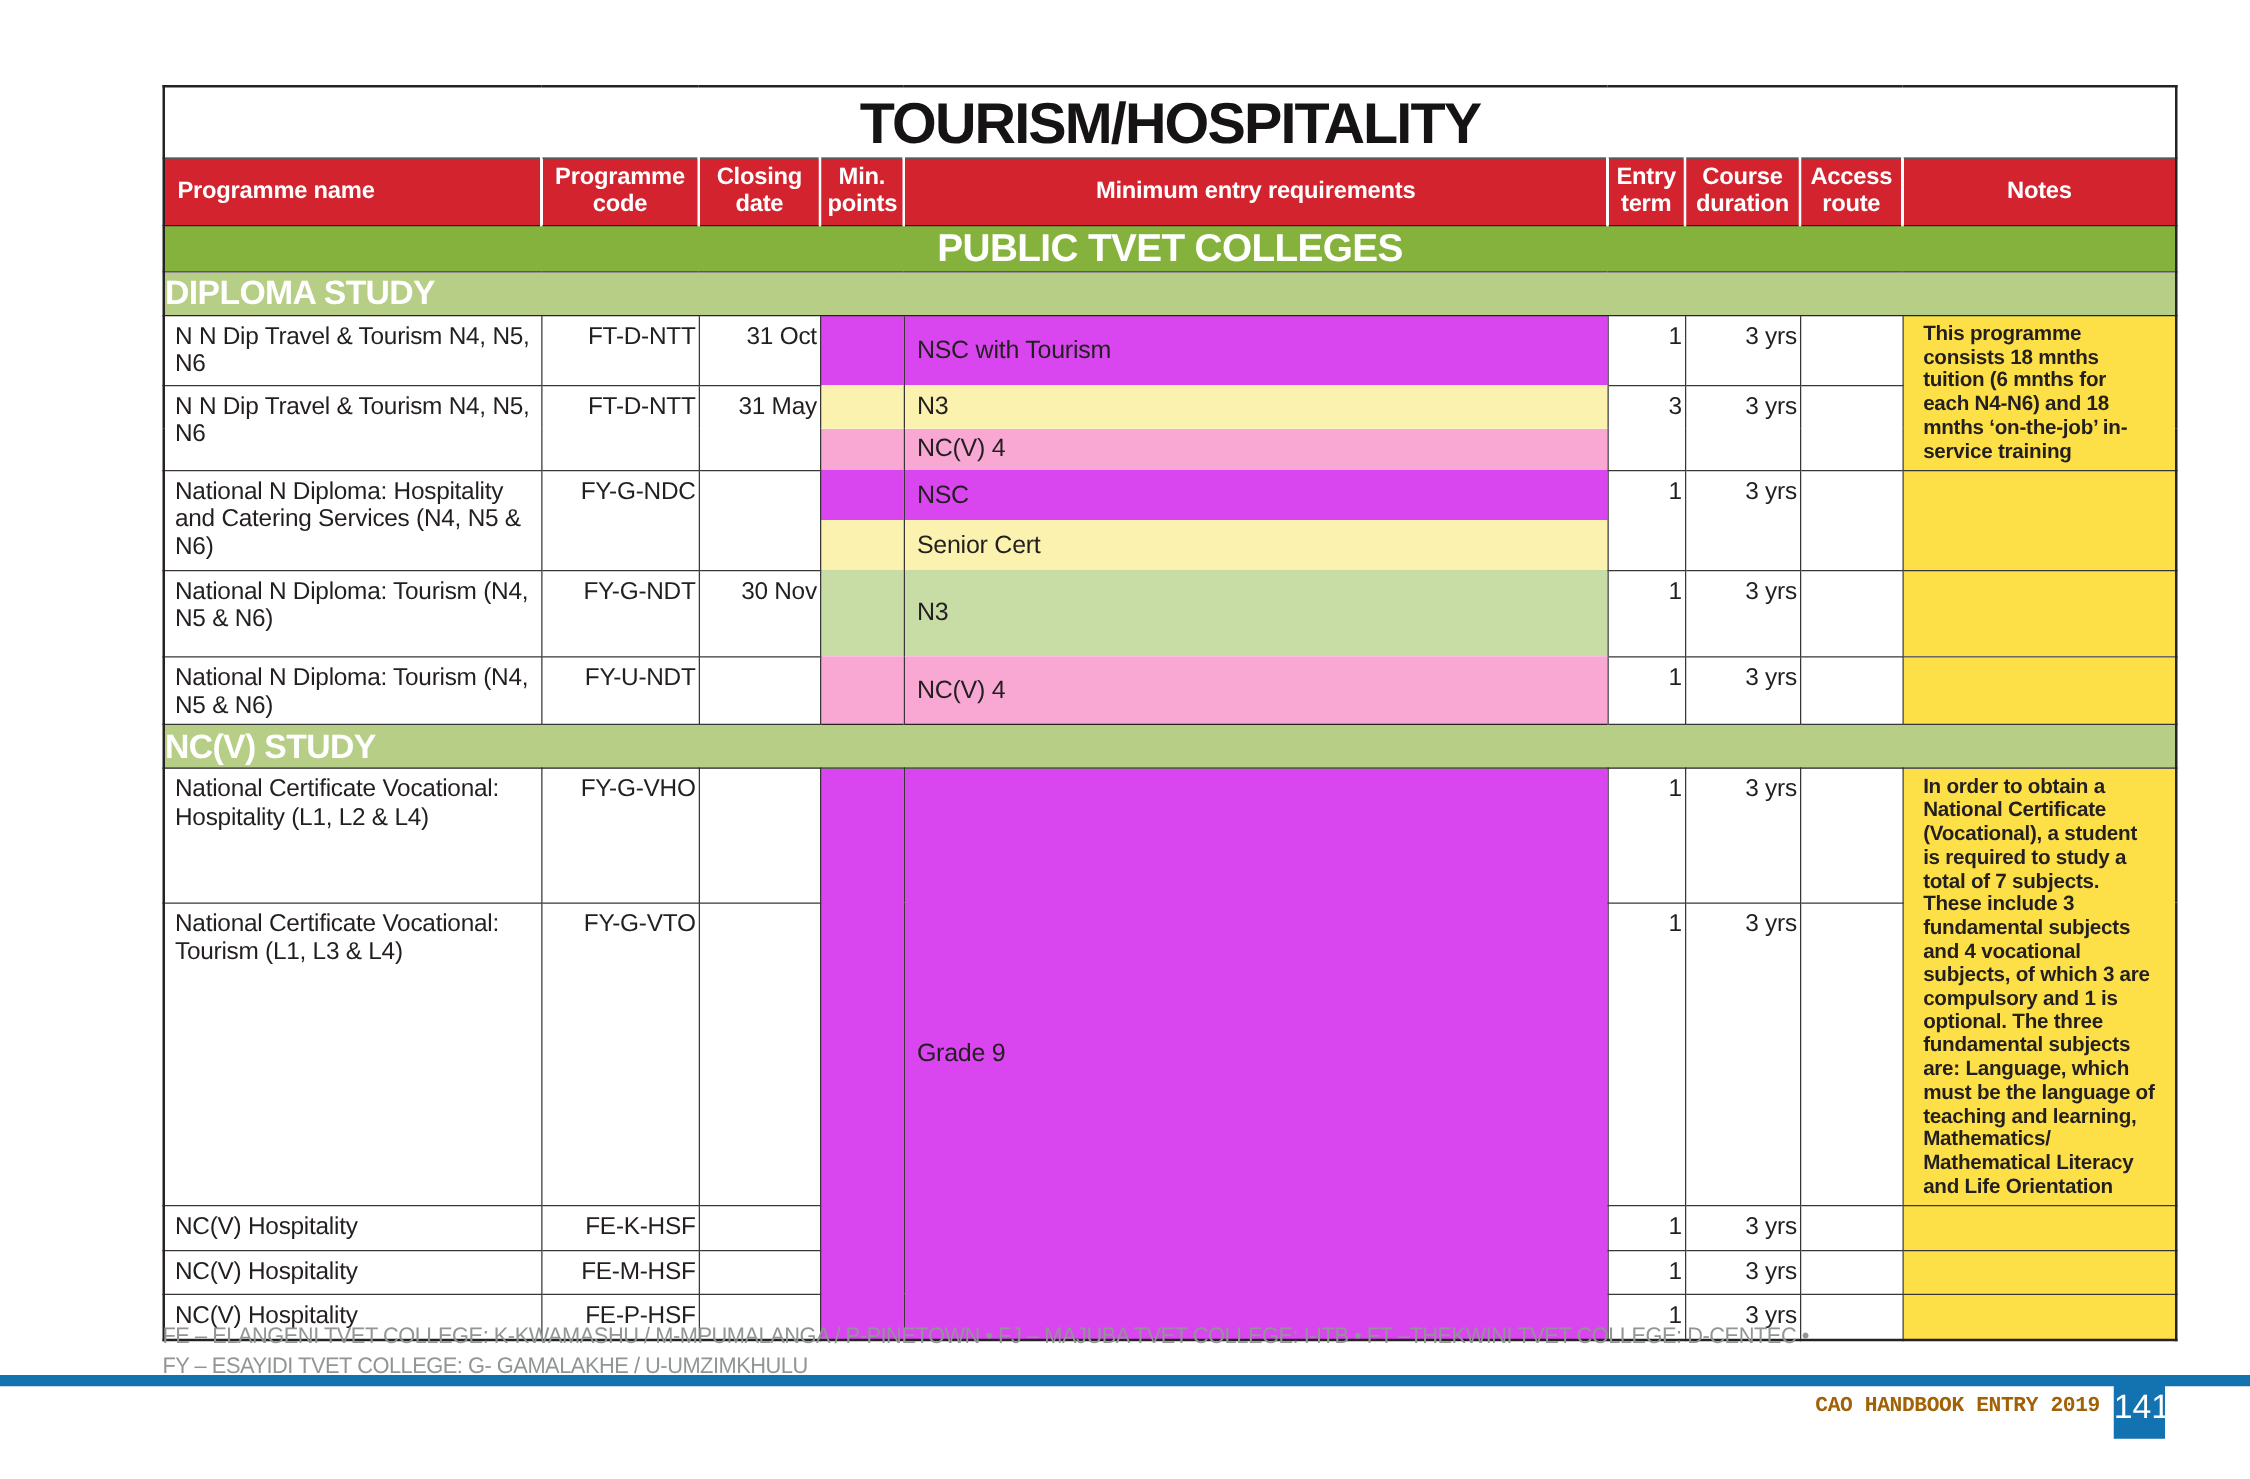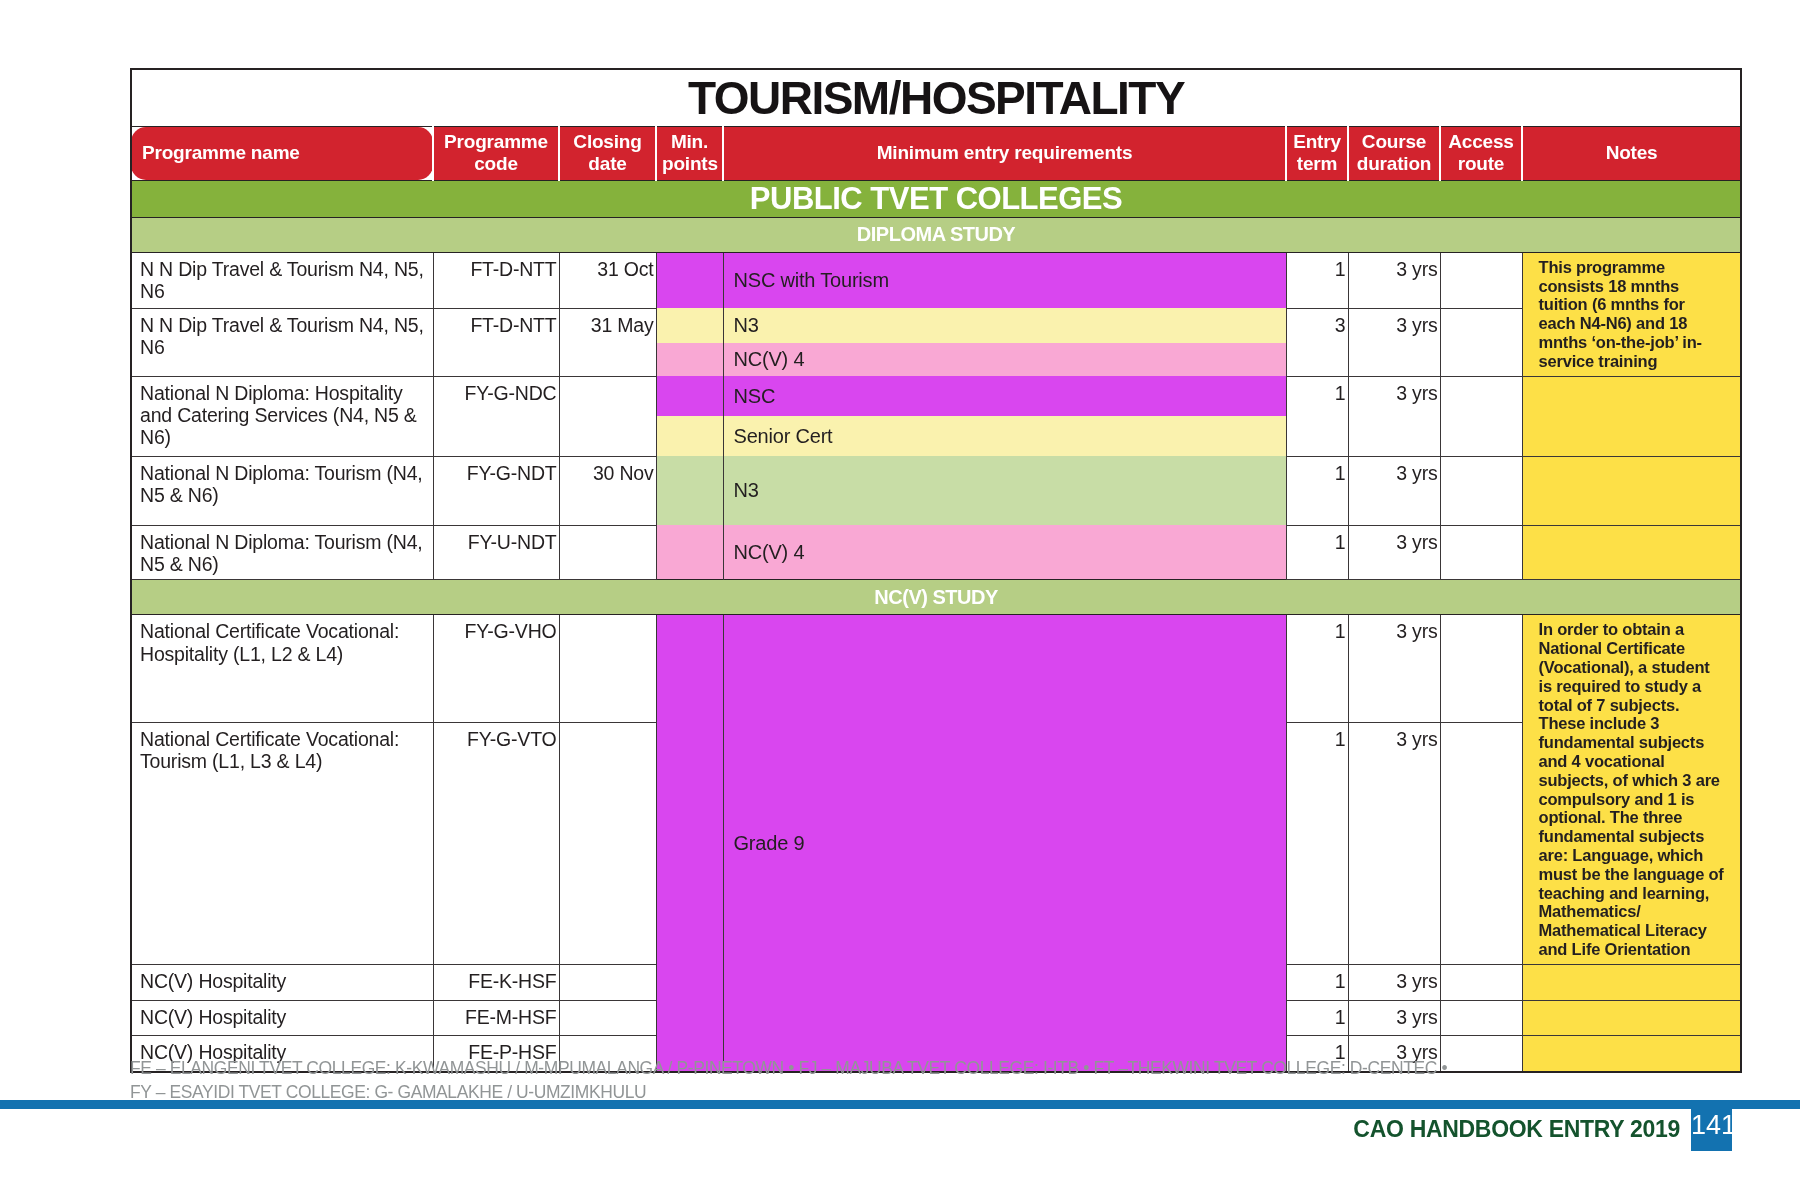--- a/index.html
+++ b/index.html
@@ -17,28 +17,28 @@
   td.ctr{text-align:right;padding-left:2px;padding-right:2px;}
 
   
   td.title-row{background:#fff;border:1.5px solid #262223;text-align:center;vertical-align:middle;}
   .title-text{font-weight:700;font-size:46px;letter-spacing:-1.5px;color:#161314;}
 
   
   th.hdr{background:#d2232e;color:#ffffff;font-weight:700;font-size:19px;line-height:1.18;
          border:1.5px solid #262223;vertical-align:middle;padding:4px 5px;letter-spacing:-0.2px;}
   th.hdr.sep{border-left:2.5px solid #ffffff;}
-  th.hdr.left{text-align:left;padding-left:10px;border-radius:15px;}
+  th.hdr.left{text-align:left;padding-left:10px;}
 
   
   td.section-dark{background:#85b23c;color:#ffffff;font-weight:700;font-size:31px;
                   text-align:center;vertical-align:middle;border:1.5px solid #262223;
                   letter-spacing:-0.5px;padding:0;}
-  td.section-light{background:#b6ce85;color:#ffffff;font-weight:700;font-size:20px;
-                   text-align:center;vertical-align:middle;border:1.5px solid #262223;
+  td.section-light{background:#b6ce85;color:#ffffff;font-weight:700;font-size:27px;
+                   vertical-align:middle;border:1.5px solid #262223;
                    letter-spacing:-0.5px;padding:0;}
 
   
   td.sw{border:1.5px solid #3a3637;border-top:none;border-bottom:none;padding:0;}
   td.rq{border:1.5px solid #3a3637;border-top:none;border-bottom:none;
         vertical-align:middle;font-size:20px;padding:4px 6px 4px 10px;letter-spacing:-0.2px;}
   .bg-pink{background:#d946ef;}
   .bg-yellow{background:#faf2ae;}
   .bg-purple{background:#f9a8d4;margin-left:36px;}
   .bg-green{background:#c8dda6;}
@@ -46,21 +46,21 @@
   
   td.notes{border:1.5px solid #3a3637;background:#fde047;vertical-align:top;
            font-size:16.5px;line-height:1.14;padding:5px 16px;letter-spacing:-0.2px;font-weight:bold;}
 
   
   .legend{position:absolute;left:130px;top:1056px;color:#919596;font-size:18px;
           line-height:24px;letter-spacing:-0.4px;white-space:nowrap;
           transform:scaleX(0.97);transform-origin:0 0;}
   .blue-rule{position:absolute;left:0;top:1100px;width:1800px;height:9px;background:#1372b0;}
   .handbook{position:absolute;left:1160px;top:1116px;width:520px;text-align:right;
-            color:#14532d;font-weight:700;font-size:23px;letter-spacing:-0.3px;}
+            color:#a16207;font-weight:700;font-size:17px;letter-spacing:-0.3px;font-family:Liberation Mono, monospace;}
   .page-box{position:absolute;left:1691px;top:1100px;width:41px;height:51px;background:#1372b0;
             display:flex;align-items:center;justify-content:flex-start;
             color:#ffffff;font-size:27px;}
 </style>
 </head>
 <body>
 
 <div class="page">
 
   <div class="table-wrap">

